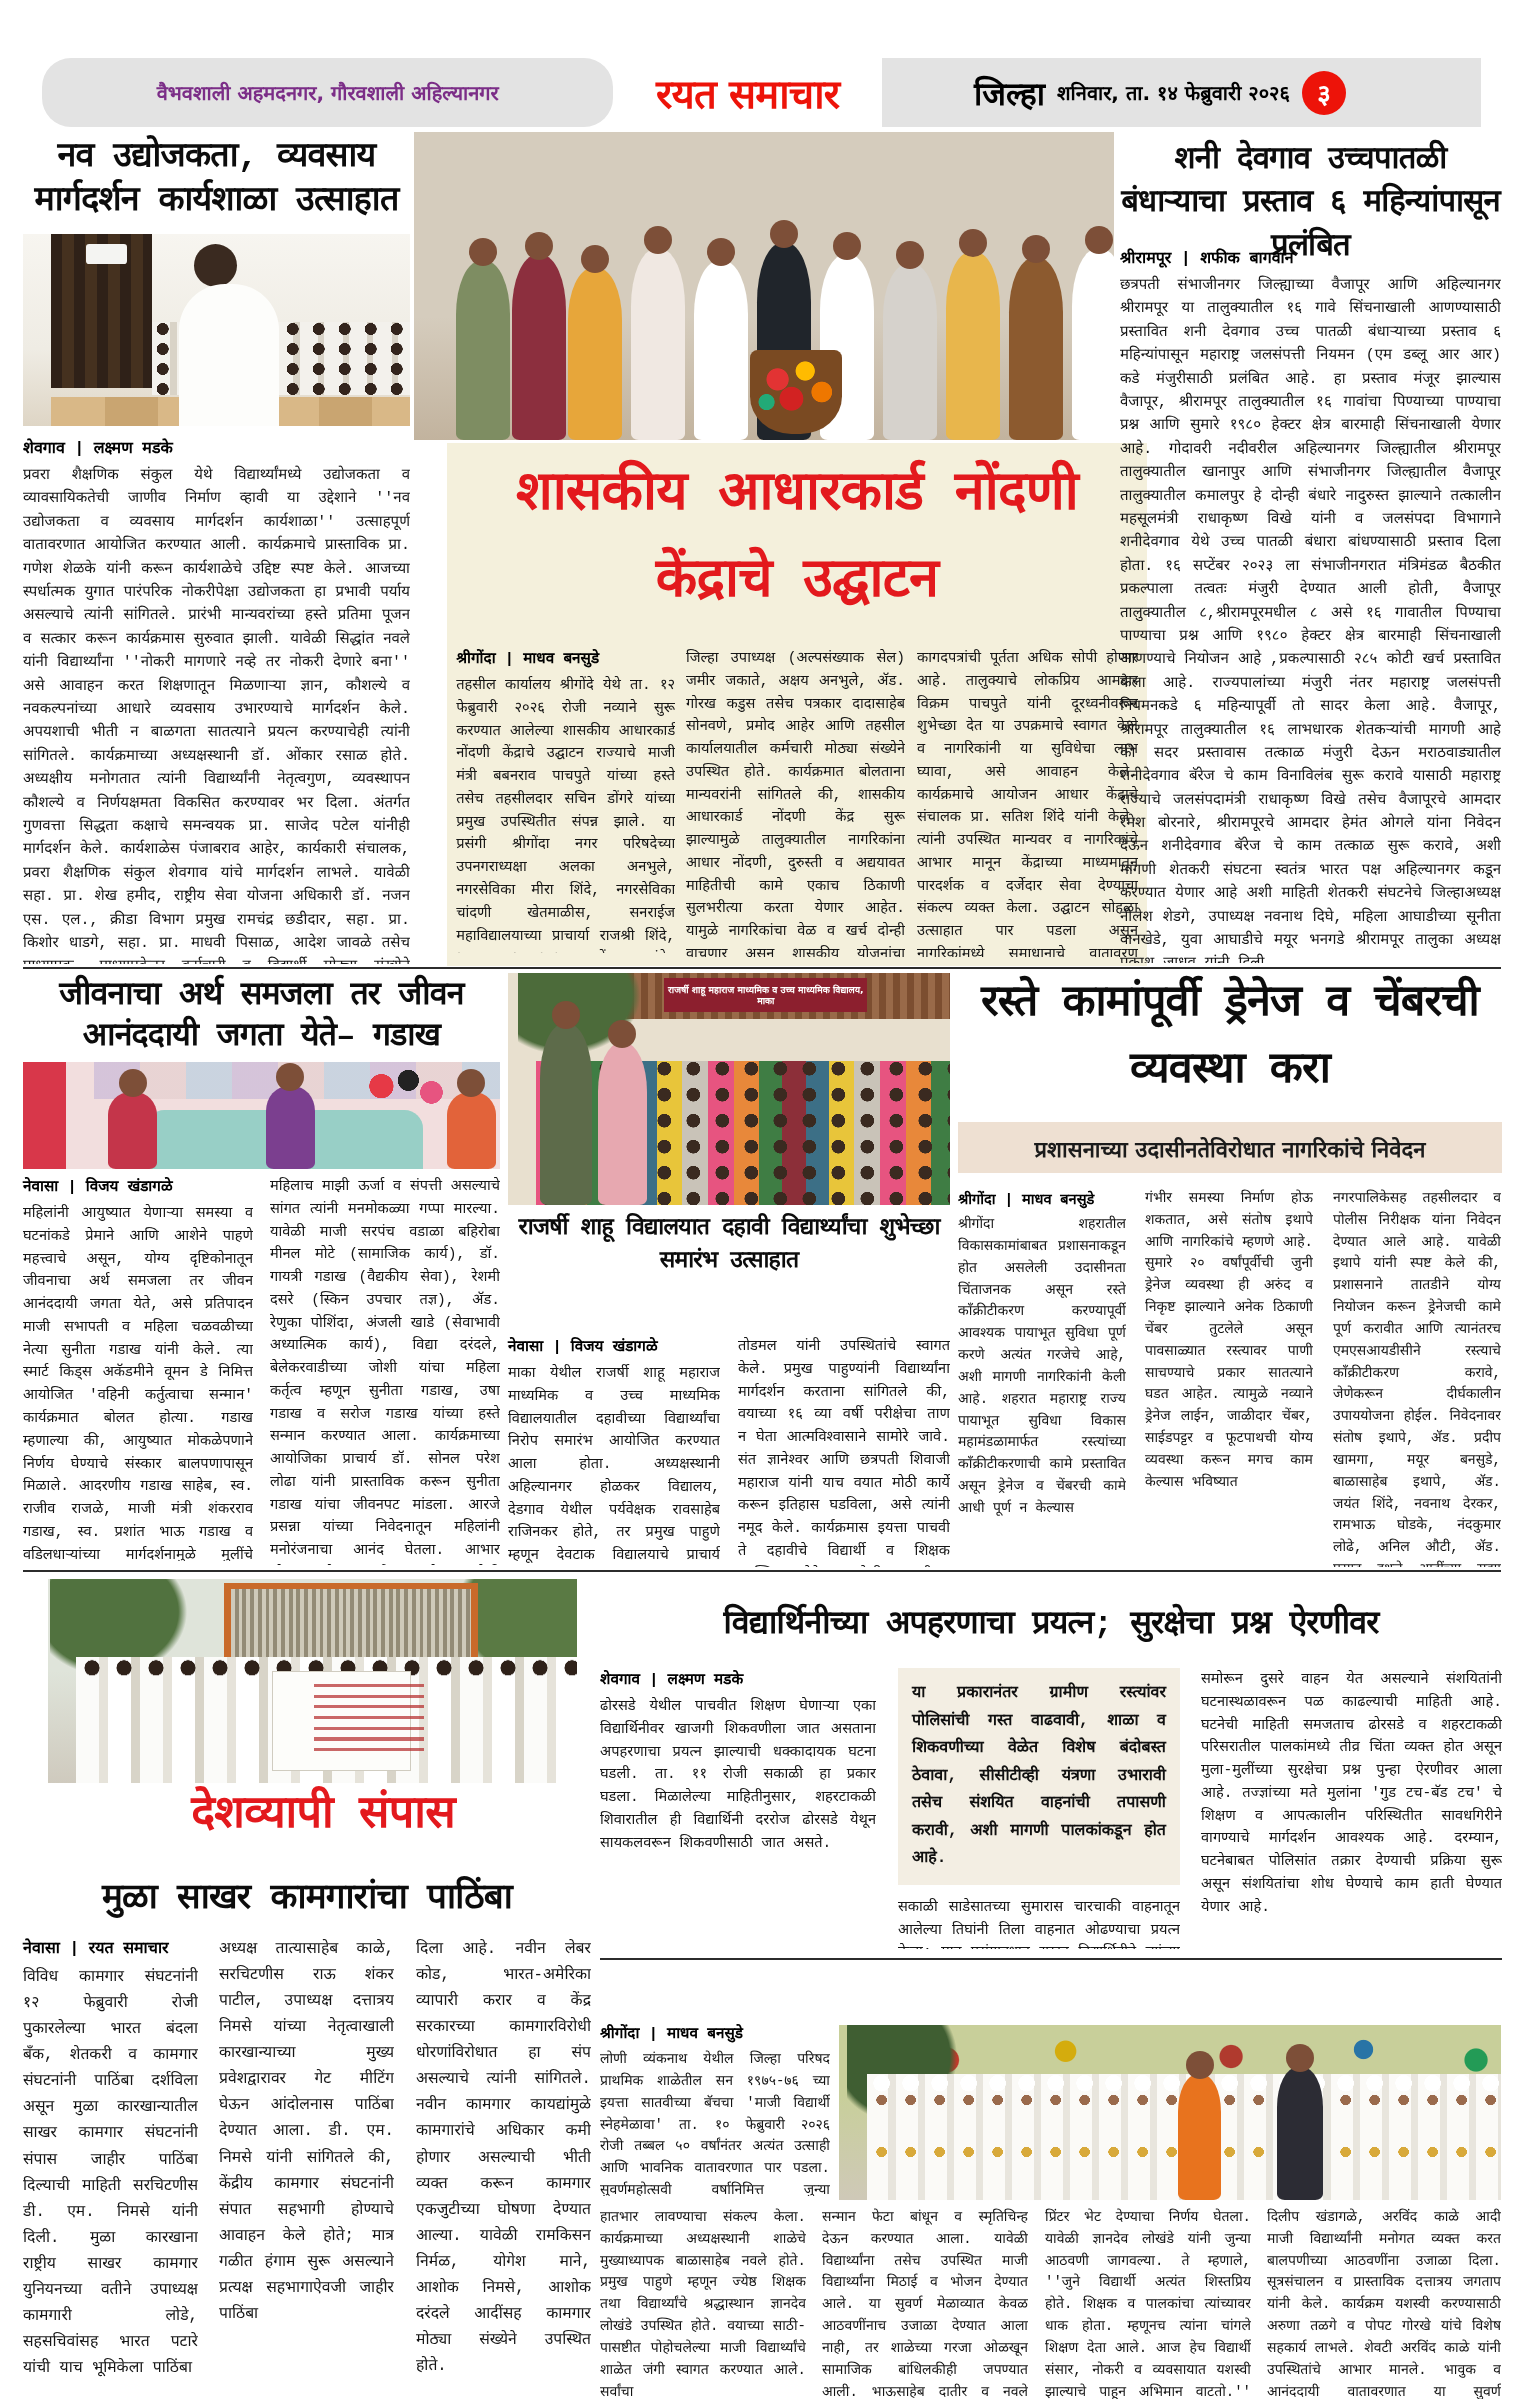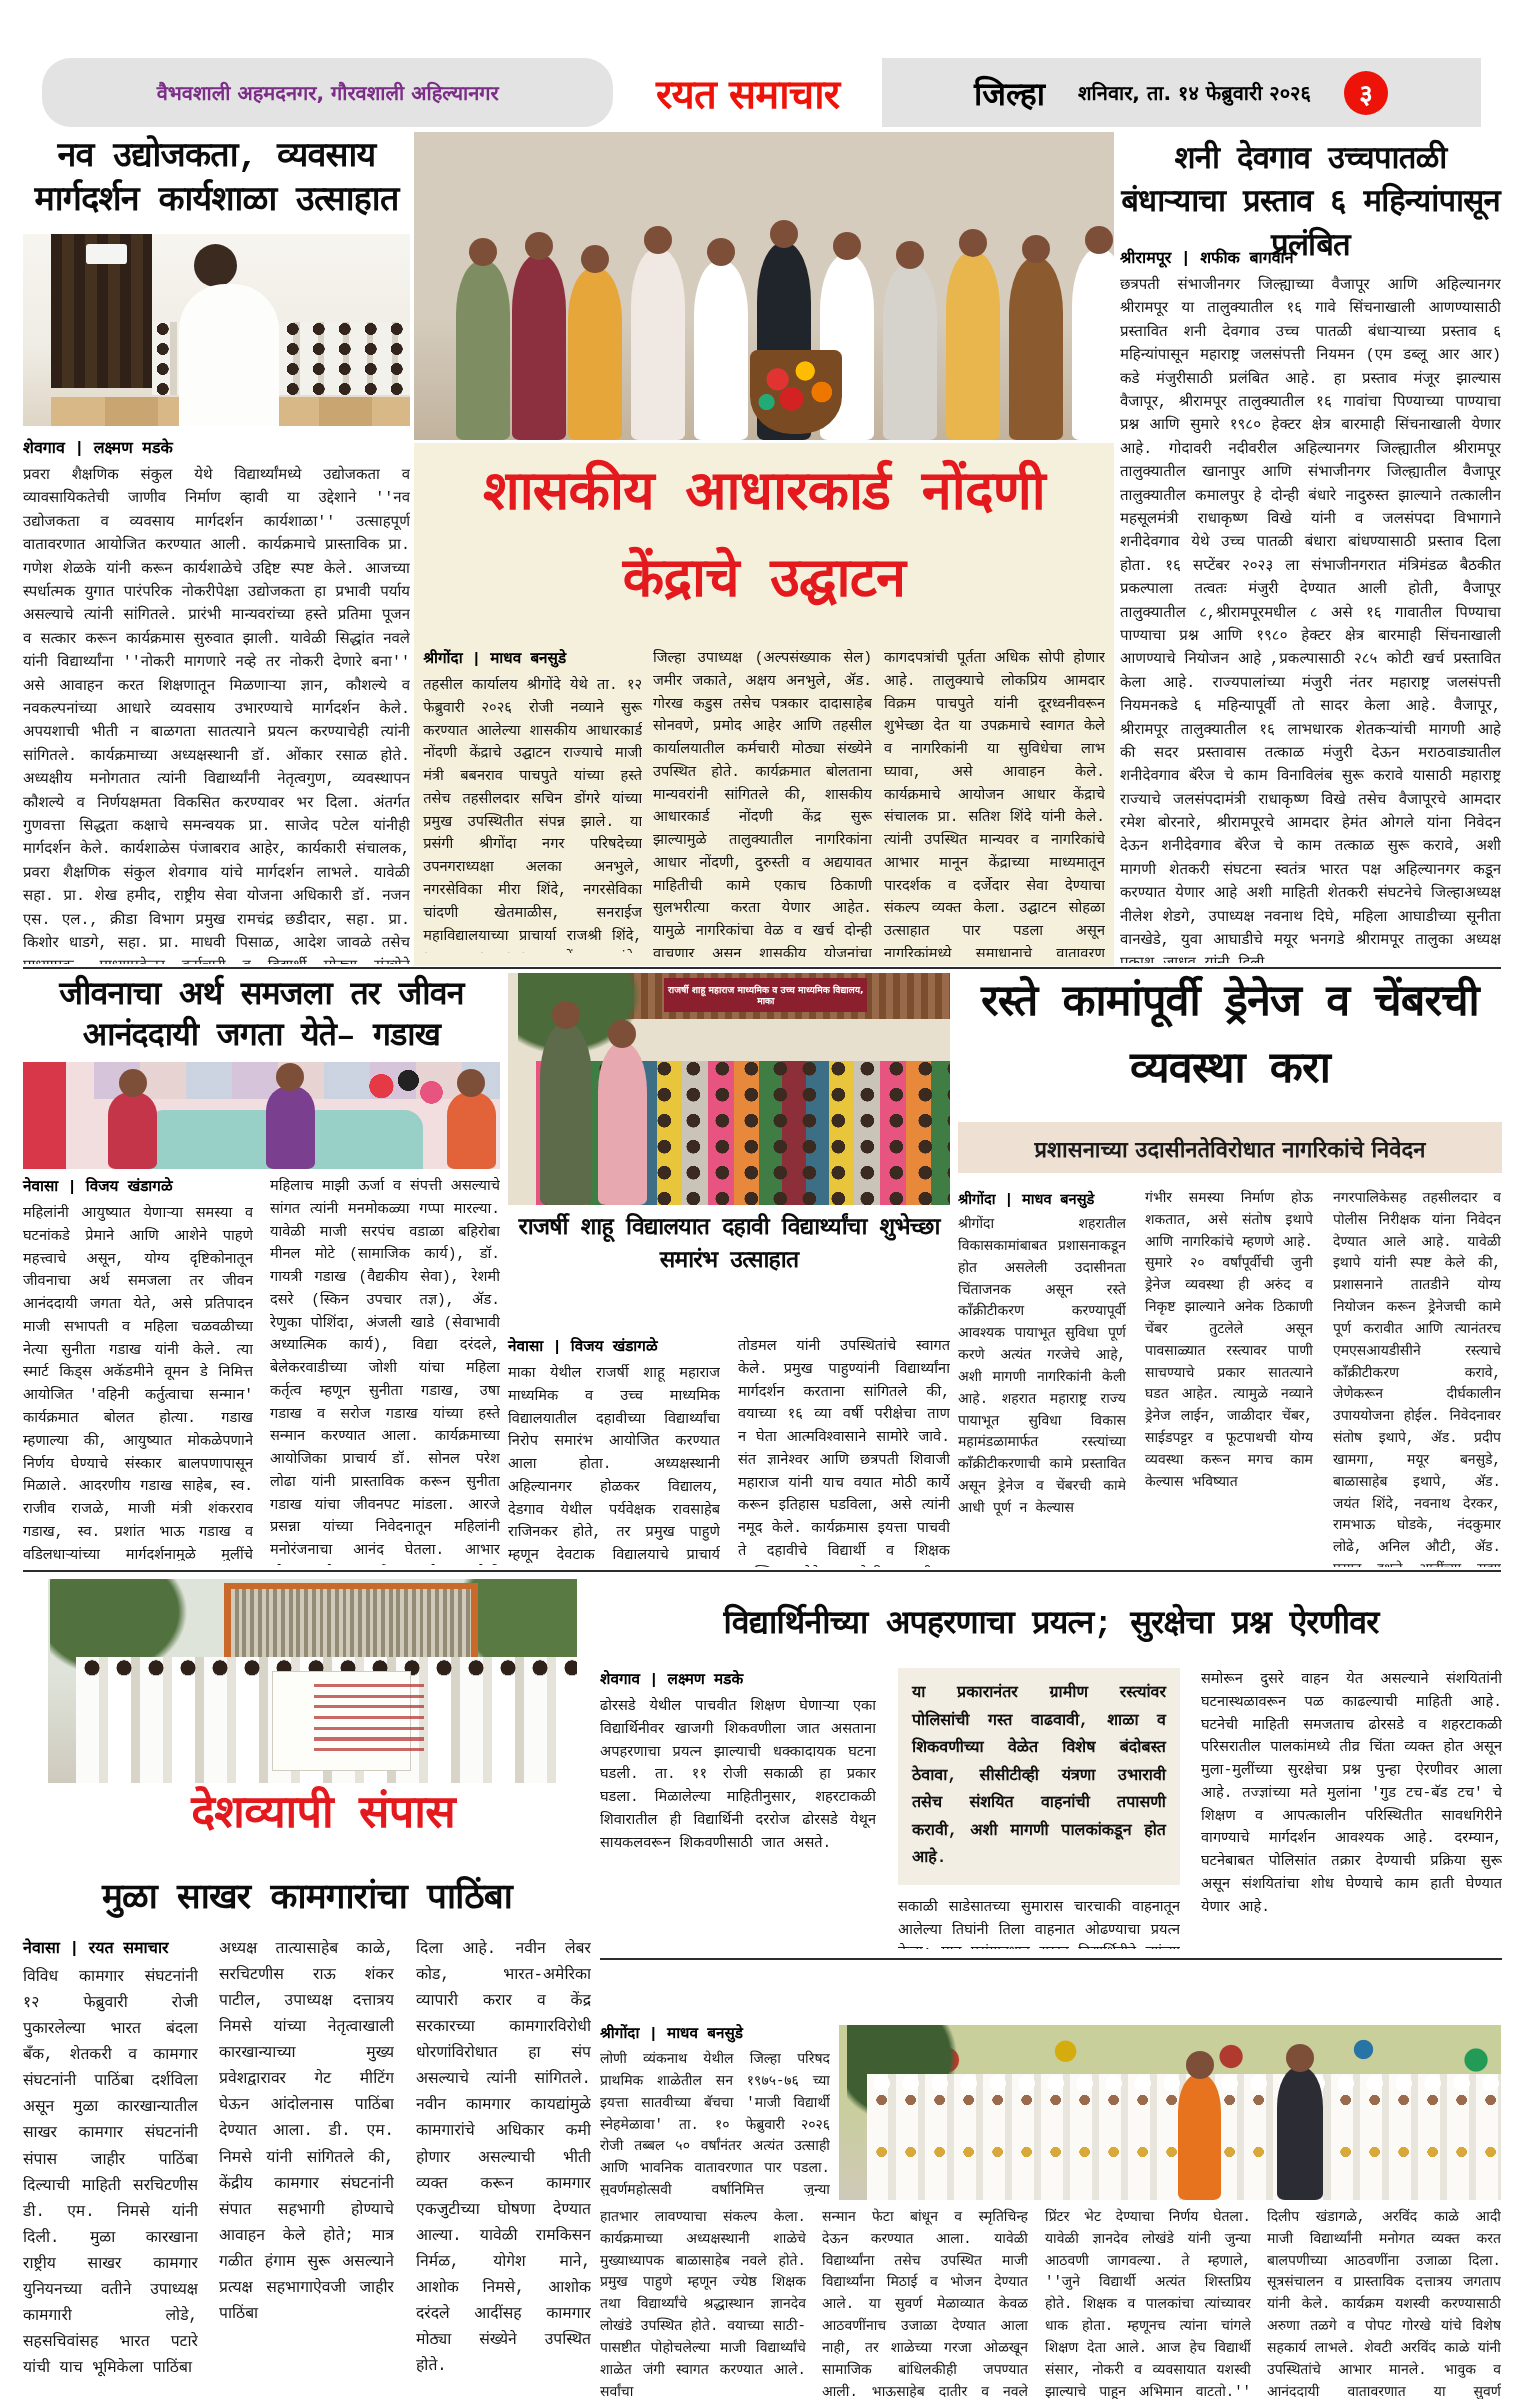--- a/index.html
+++ b/index.html
@@ -11,29 +11,29 @@
   .body{text-align:justify;line-height:1.56;color:#151515;overflow:hidden;}
   .byline{font-weight:bold;font-size:15.3px;margin-bottom:6.1px;color:#000;}
   .photo{position:absolute;overflow:hidden;background:#ddd;}
   .photo div{position:absolute;margin-left:28px;}
   .fig{border-radius:45% 45% 7.7px 7.7px / 30% 30% 6.1px 6.1px;}
   .fig::before{content:"";position:absolute;top:-23px;left:50%;transform:translateX(-50%);
                width:28px;height:28px;border-radius:50%;background:#7d4f38;}
   .mastrow{position:absolute;left:42px;top:58px;width:1439px;height:69px;display:flex;}
   .mast-left{width:613px;background:#e3e3e3;display:flex;align-items:center;justify-content:center;border-radius:29px;}
   .mast-center{width:288px;background:#fff;display:flex;align-items:center;justify-content:center;}
-  .mast-right{width:636px;background:#e3e3e3;display:flex;align-items:center;gap:33px;padding-left:92px;box-sizing:border-box;}
+  .mast-right{width:636px;background:#e3e3e3;display:flex;align-items:center;gap:12px;padding-left:92px;box-sizing:border-box;}
   .tagline{color:#7b2d87;font-weight:bold;font-size:20px;}
   .mast-title{color:#ed1309;font-weight:bold;font-size:40px;letter-spacing:-0.8px;}
   .section-label{font-size:32px;font-weight:bold;color:#000;}
   .date-label{font-size:20px;font-weight:bold;color:#000;}
   .pagenum{width:44px;height:44px;border-radius:50%;background:#ed1309;color:#fff;font-size:26px;
            font-weight:bold;display:flex;align-items:center;justify-content:center;}
   .rule{position:absolute;height:2.3px;background:#2c2c2c;}
-  .panel{position:absolute;background:#f4f0dc;}
+  .panel{position:absolute;background:#f4f0dc;margin-left:33px;}
   .subhead{position:absolute;background:#eee0d2;display:flex;align-items:center;justify-content:center;
            font-weight:bold;font-size:22px;color:#1b1b1b;}
   .quote{background:#f3eee3;padding:12.3px 14px;font-weight:bold;font-size:16px;line-height:1.72;
          text-align:justify;margin-bottom:10.7px;color:#101010;}
 </style>
 </head>
 <body>
 
 <div class="page">
 

